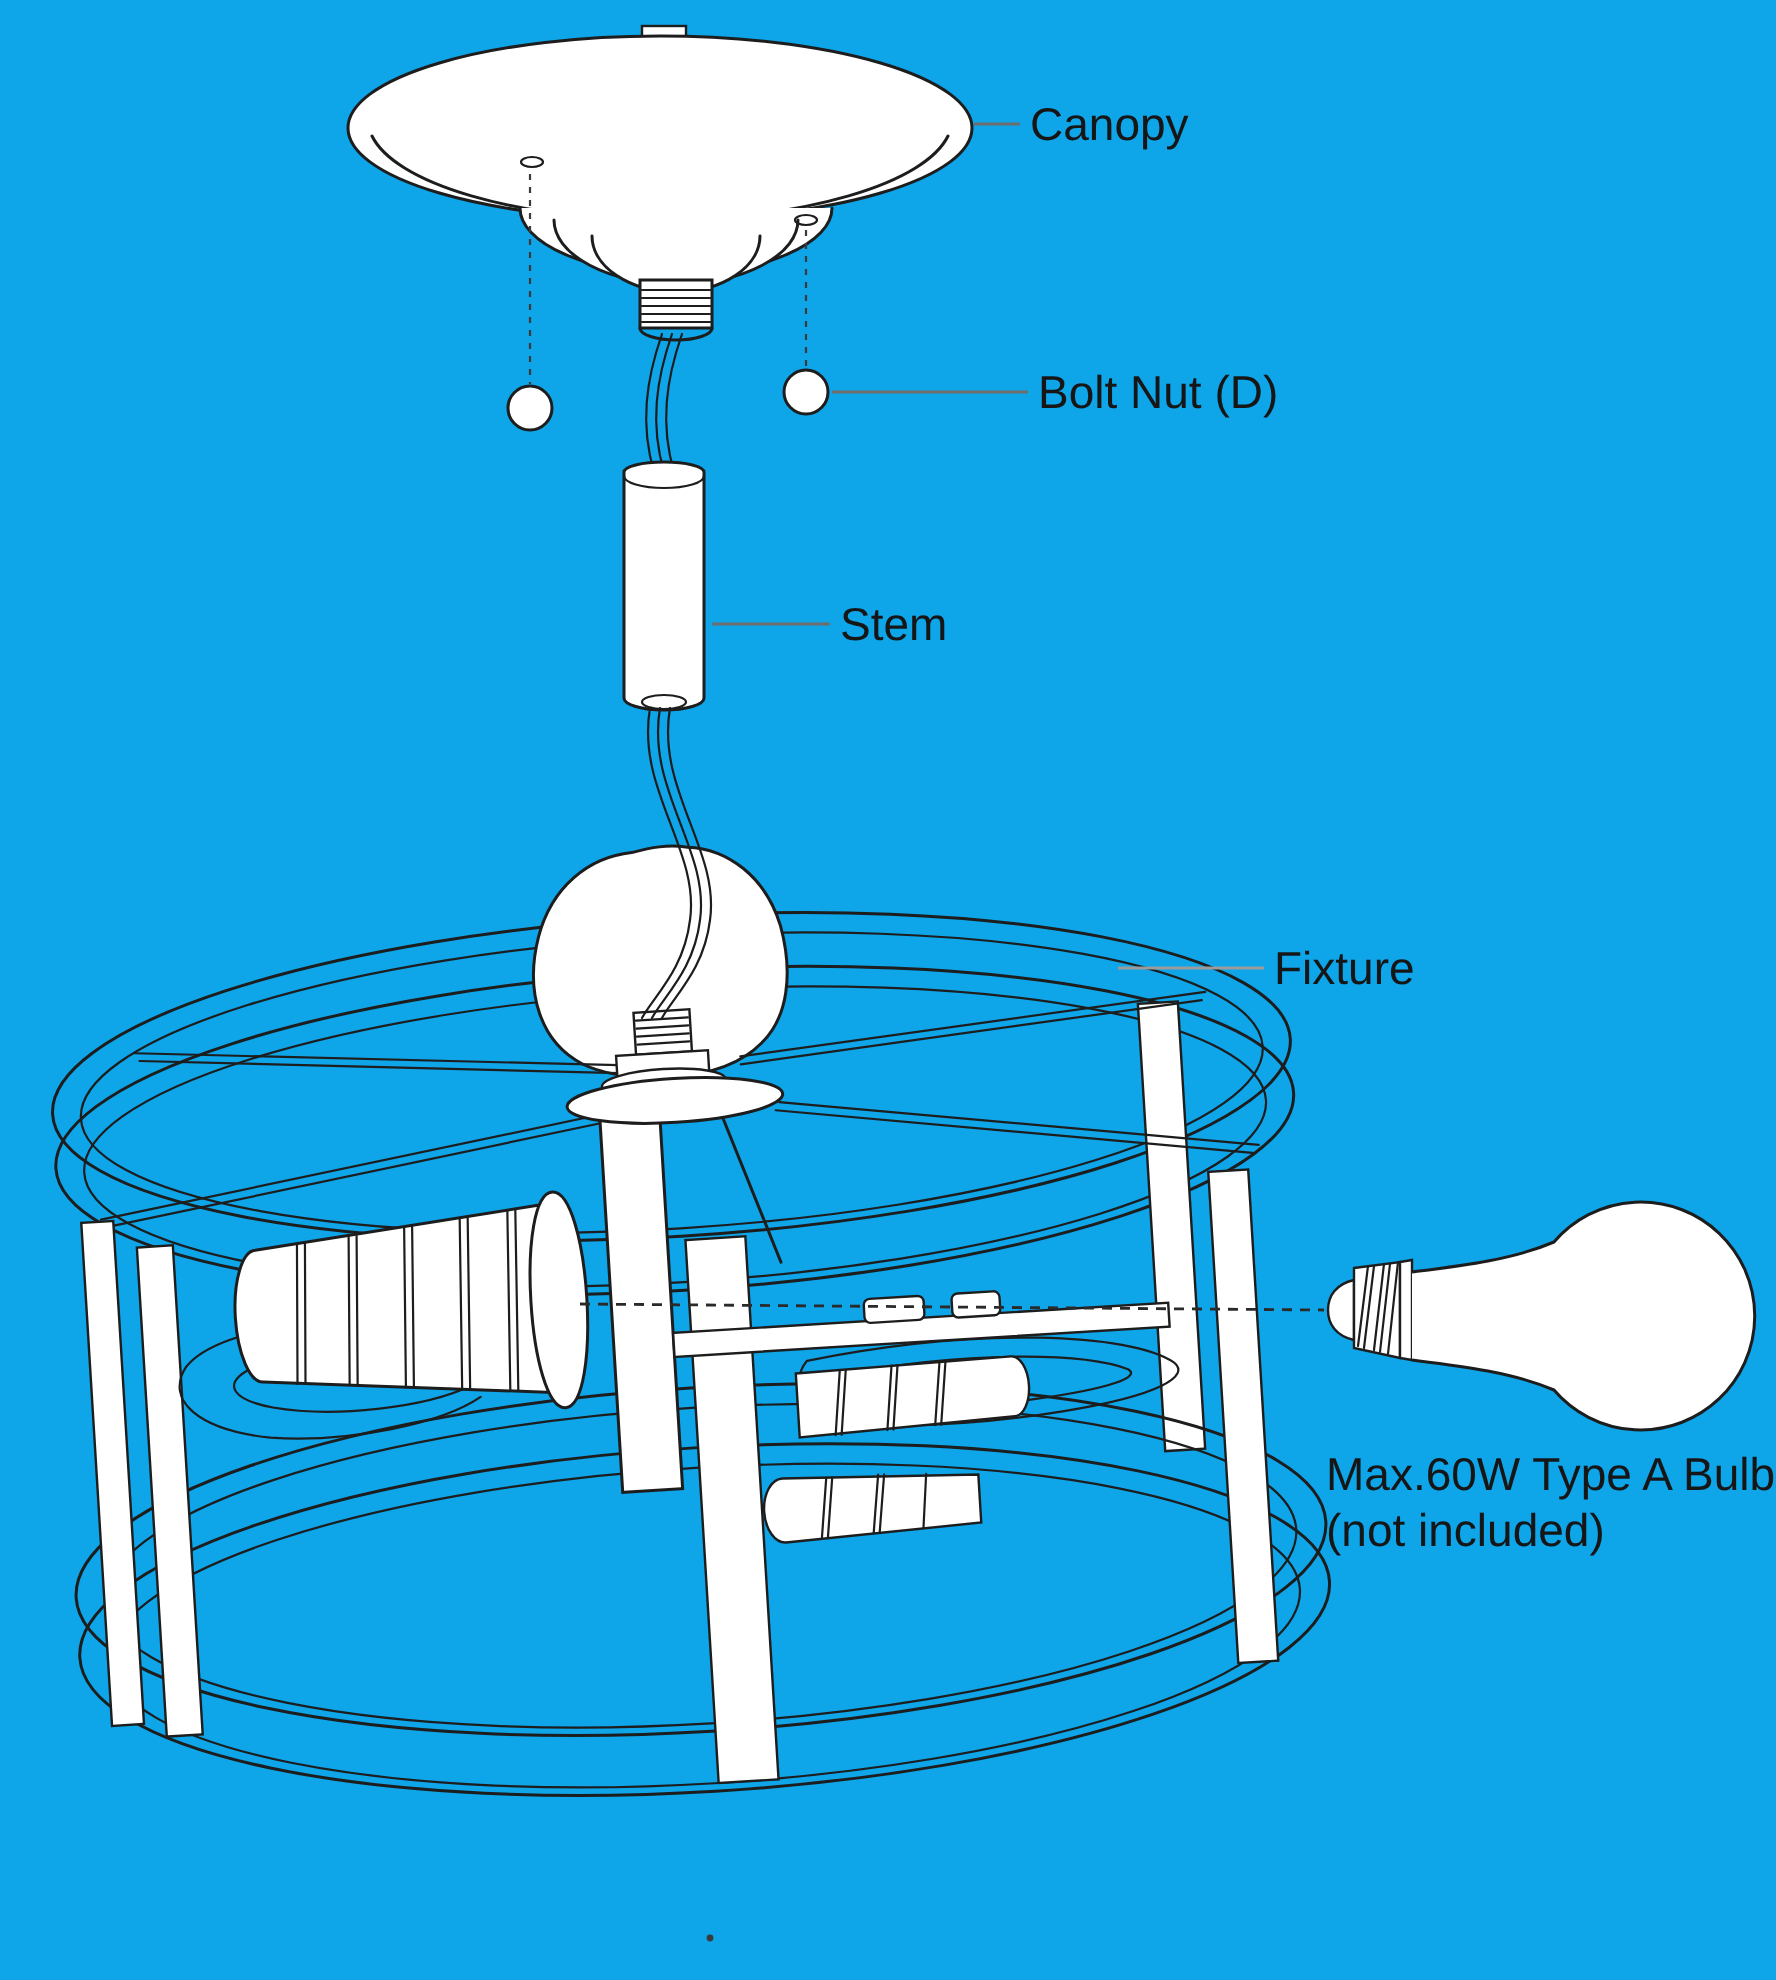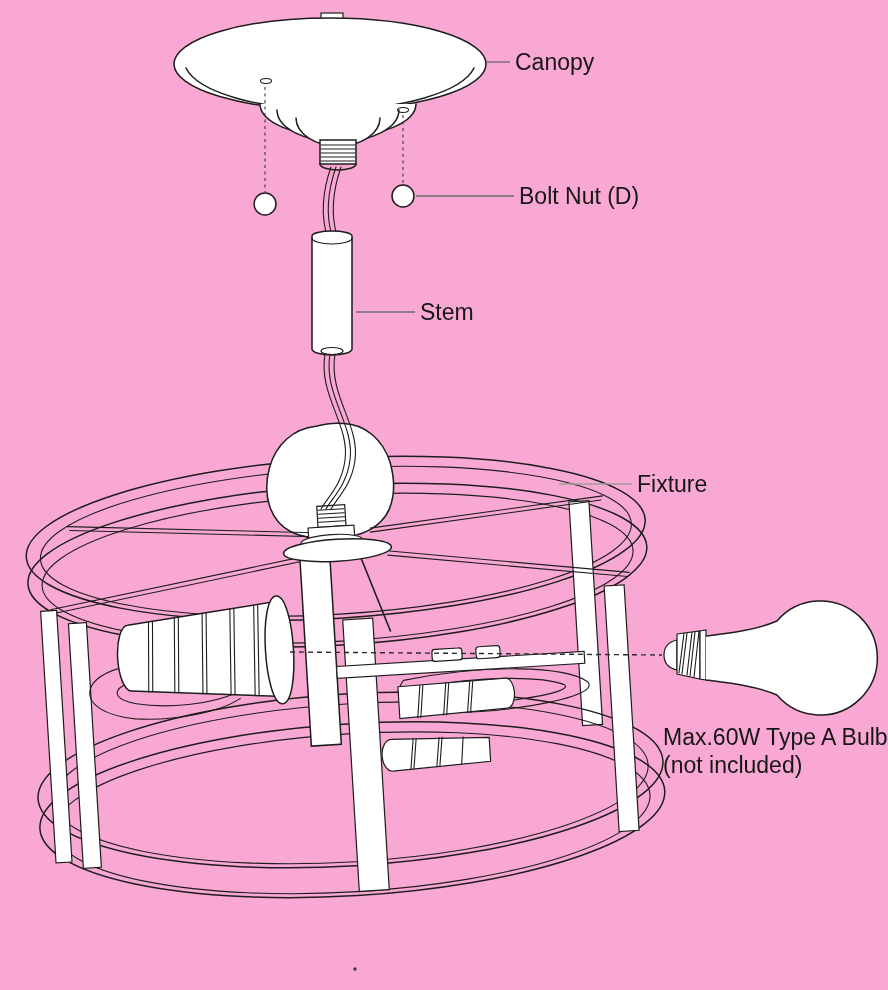--- a/index.html
+++ b/index.html
@@ -1,16 +1,16 @@
 <!DOCTYPE html>
 <html><head>
 <meta charset="utf-8">
 <style>
   html,body { margin:0; padding:0; background:#ffffff; }
-  .stage { position:relative; width:888px; height:990px; background:#f9a8d4; overflow:hidden; }
+  .stage { position:relative; width:888px; height:990px; background:#0ea5e9; overflow:hidden; }
   svg { position:absolute; inset:0; }
   .ln      { fill:none; stroke:#1d1d1d; stroke-width:1.5; stroke-linecap:round; }
   .lnthin  { fill:none; stroke:#1d1d1d; stroke-width:1.1; stroke-linecap:round; }
   .wf      { fill:#ffffff; stroke:#1d1d1d; stroke-width:1.5; }
   .wfthin  { fill:#ffffff; stroke:#1d1d1d; stroke-width:1.2; }
   .fillonly{ fill:#ffffff; stroke:none; }
   .leader      { fill:none; stroke:#6e6e6e; stroke-width:1.4; }
   .leaderlight { fill:none; stroke:#9b9b9b; stroke-width:1.4; }
   .dash    { fill:none; stroke:#2a2a2a; stroke-width:1.4; stroke-dasharray:5 4; }
   .dashfine{ fill:none; stroke:#3a3a3a; stroke-width:1.1; stroke-dasharray:3 3.5; }

